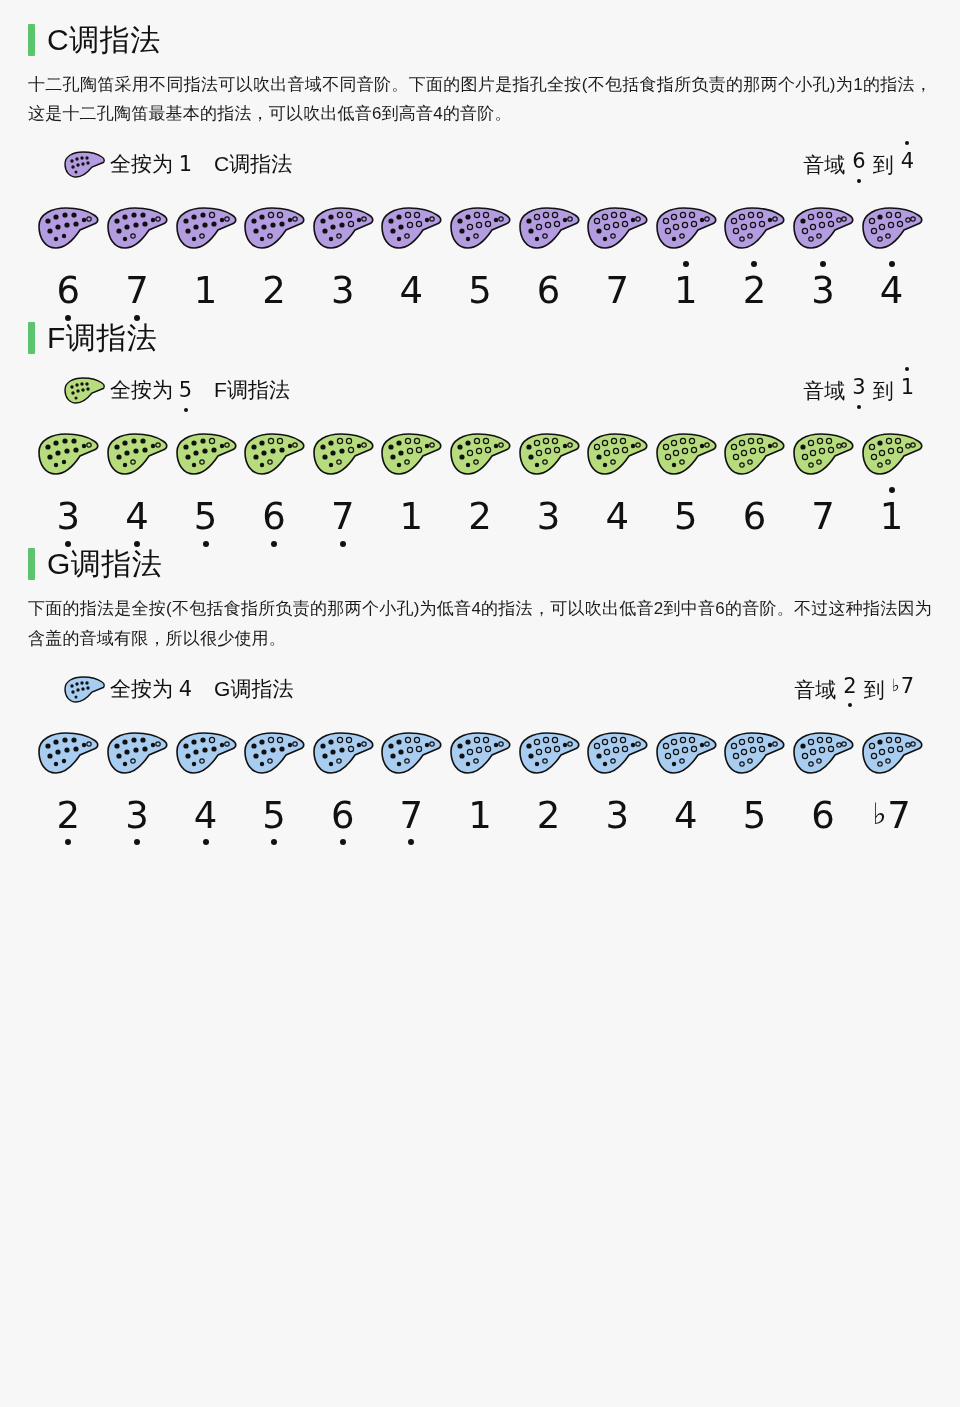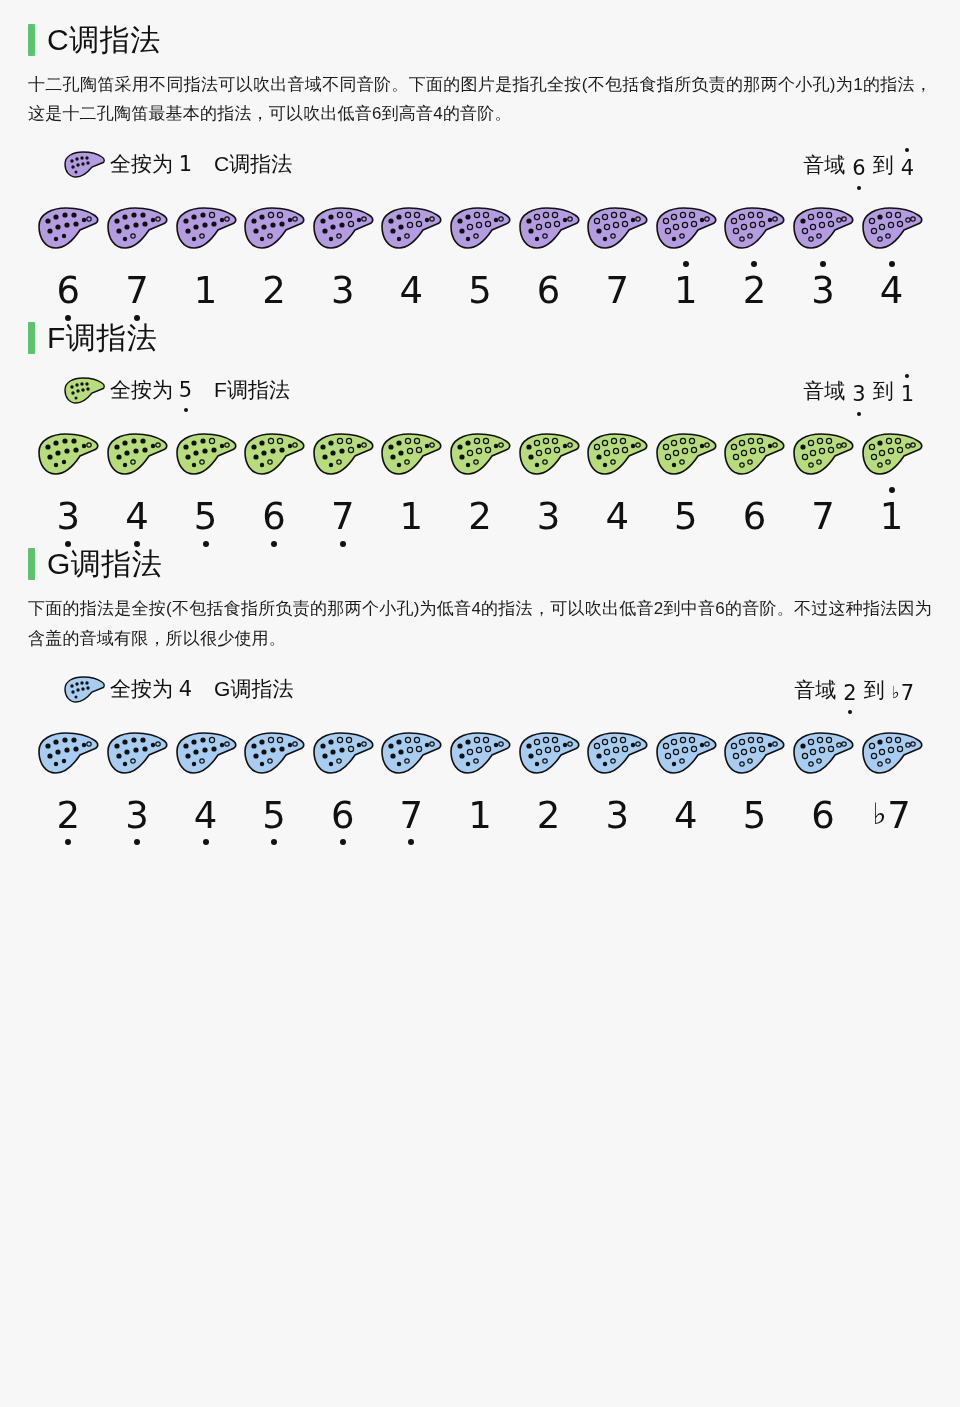--- a/index.html
+++ b/index.html
@@ -64,21 +64,21 @@
   .info-text {
     font-size: 21px;
     color: #111;
   }
   .info-text .lbl2 { margin-left: 16px; }
   .info-right {
     margin-left: auto;
     font-size: 21px;
     color: #111;
     display: flex;
-    align-items: flex-end;
+    align-items: flex-start;
     gap: 7px;
   }
   
   .note {
     position: relative;
     display: inline-block;
     line-height: 1;
     font-family: "DejaVu Sans", sans-serif;
   }
   .note .d-up, .note .d-dn {

